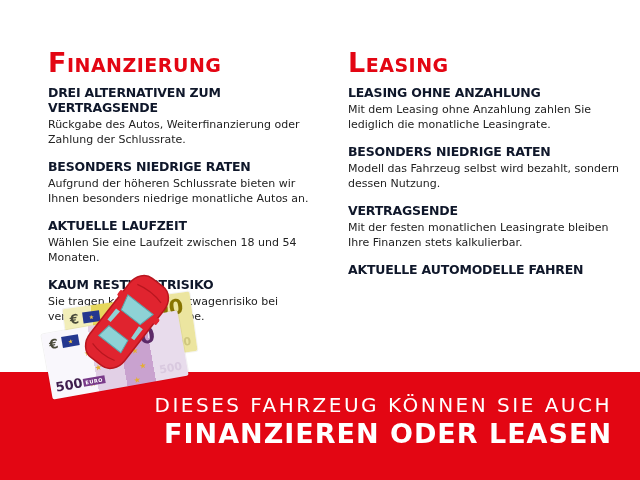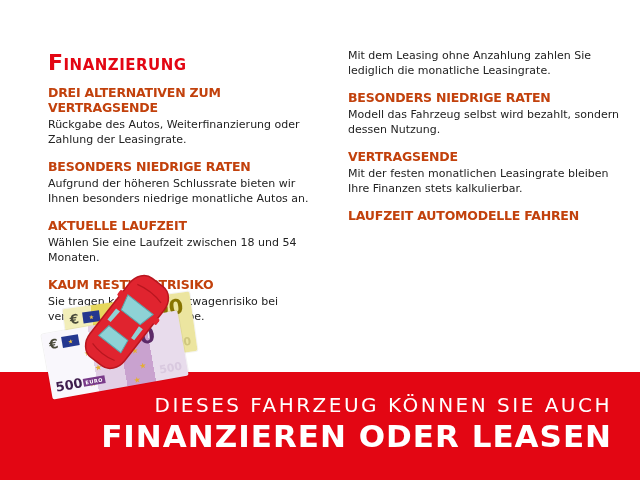--- a/index.html
+++ b/index.html
@@ -8,32 +8,32 @@
     background:#ffffff;
     font-family:"DejaVu Sans","Liberation Sans",sans-serif;
   }
   
   .column{position:absolute;top:48px;width:278px;}
   .col-left{left:48px;}
   .col-right{left:348px;}
   .col-title{
     font-variant:small-caps;
     font-weight:bold;
-    font-size:22px;
+    font-size:27px;
     line-height:30px;
     letter-spacing:.5px;
     color:#e30613;
     margin:0 0 7px 0;
   }
   .section{margin:0 0 12px 0;}
   .section-heading{
     font-size:12.5px;
     font-weight:bold;
     letter-spacing:-.2px;
-    color:#c2410c;
+    color:#0f172a;
     margin:0 0 2px 0;
   }
   .section-body{
     font-size:11px;
     line-height:15px;
     color:#222222;
     margin:0;
     max-width:272px;
   }
   
@@ -41,21 +41,21 @@
     position:absolute;left:0;top:372px;width:640px;height:108px;
     background:#e30613;z-index:1;
   }
   .banner-line1{
     position:absolute;right:28px;top:21px;
     color:#ffffff;font-size:20px;font-weight:400;
     letter-spacing:2.5px;white-space:nowrap;
   }
   .banner-line2{
     position:absolute;right:28px;top:46px;
-    color:#ffffff;font-size:31px;font-weight:bold;
+    color:#ffffff;font-size:27px;font-weight:bold;
     letter-spacing:1px;white-space:nowrap;margin-left:6px;
   }
   
   .illustration{position:absolute;left:40px;top:276px;width:235px;height:132px;z-index:5;}
   .banknote{position:absolute;border-radius:2px;box-shadow:0 0 0 1px rgba(0,0,0,.05);}
   .note-200{
     left:26px;top:24px;width:128px;height:60px;
     transform:rotate(-8deg);
     background:linear-gradient(90deg,#f2eeb9 0%,#f2eeb9 22%,#e6d75c 22%,#e6d75c 58%,#d9c23c 58%,#d9c23c 78%,#ece5a0 78%,#ece5a0 100%);
     z-index:1;
@@ -85,51 +85,53 @@
   .car{position:absolute;left:62px;top:-6px;z-index:3;transform:rotate(38deg);}
 </style>
 </head>
 <body>
 
 <div class="column col-left">
   <h2 class="col-title">Finanzierung</h2>
 
   <div class="section">
     <h3 class="section-heading">DREI ALTERNATIVEN ZUM VERTRAGSENDE</h3>
-    <p class="section-body">Rückgabe des Autos, Weiterfinanzierung oder Zahlung der Leasingrate.</p>
+    <p class="section-body">Rückgabe des Autos, Weiterfinanzierung oder Zahlung der Schlussrate.</p>
   </div>
   <div class="section">
     <h3 class="section-heading">BESONDERS NIEDRIGE RATEN</h3>
     <p class="section-body">Aufgrund der höheren Schlussrate bieten wir Ihnen besonders niedrige monatliche Autos an.</p>
   </div>
   <div class="section">
     <h3 class="section-heading">AKTUELLE LAUFZEIT</h3>
     <p class="section-body">Wählen Sie eine Laufzeit zwischen 18 und 54 Monaten.</p>
   </div>
   <div class="section">
     <h3 class="section-heading">KAUM RESTWERTRISIKO</h3>
     <p class="section-body">Sie tragen kein Gebrauchtwagenrisiko bei vertragsgemäßer Rückgabe.</p>
   </div>
 </div>
 
 <div class="column col-right">
+  <h2 class="col-title">Leasing</h2>
 
   <div class="section">
+    <h3 class="section-heading">LEASING OHNE ANZAHLUNG</h3>
     <p class="section-body">Mit dem Leasing ohne Anzahlung zahlen Sie lediglich die monatliche Leasingrate.</p>
   </div>
   <div class="section">
     <h3 class="section-heading">BESONDERS NIEDRIGE RATEN</h3>
     <p class="section-body">Modell das Fahrzeug selbst wird bezahlt, sondern dessen Nutzung.</p>
   </div>
   <div class="section">
     <h3 class="section-heading">VERTRAGSENDE</h3>
     <p class="section-body">Mit der festen monatlichen Leasingrate bleiben Ihre Finanzen stets kalkulierbar.</p>
   </div>
   <div class="section">
-    <h3 class="section-heading">LAUFZEIT AUTOMODELLE FAHREN</h3>
+    <h3 class="section-heading">AKTUELLE AUTOMODELLE FAHREN</h3>
   </div>
 </div>
 
 <div class="banner">
   <div class="banner-line1">DIESES FAHRZEUG KÖNNEN SIE AUCH</div>
   <div class="banner-line2">FINANZIEREN ODER LEASEN</div>
 </div>
 
 <div class="illustration">
 

